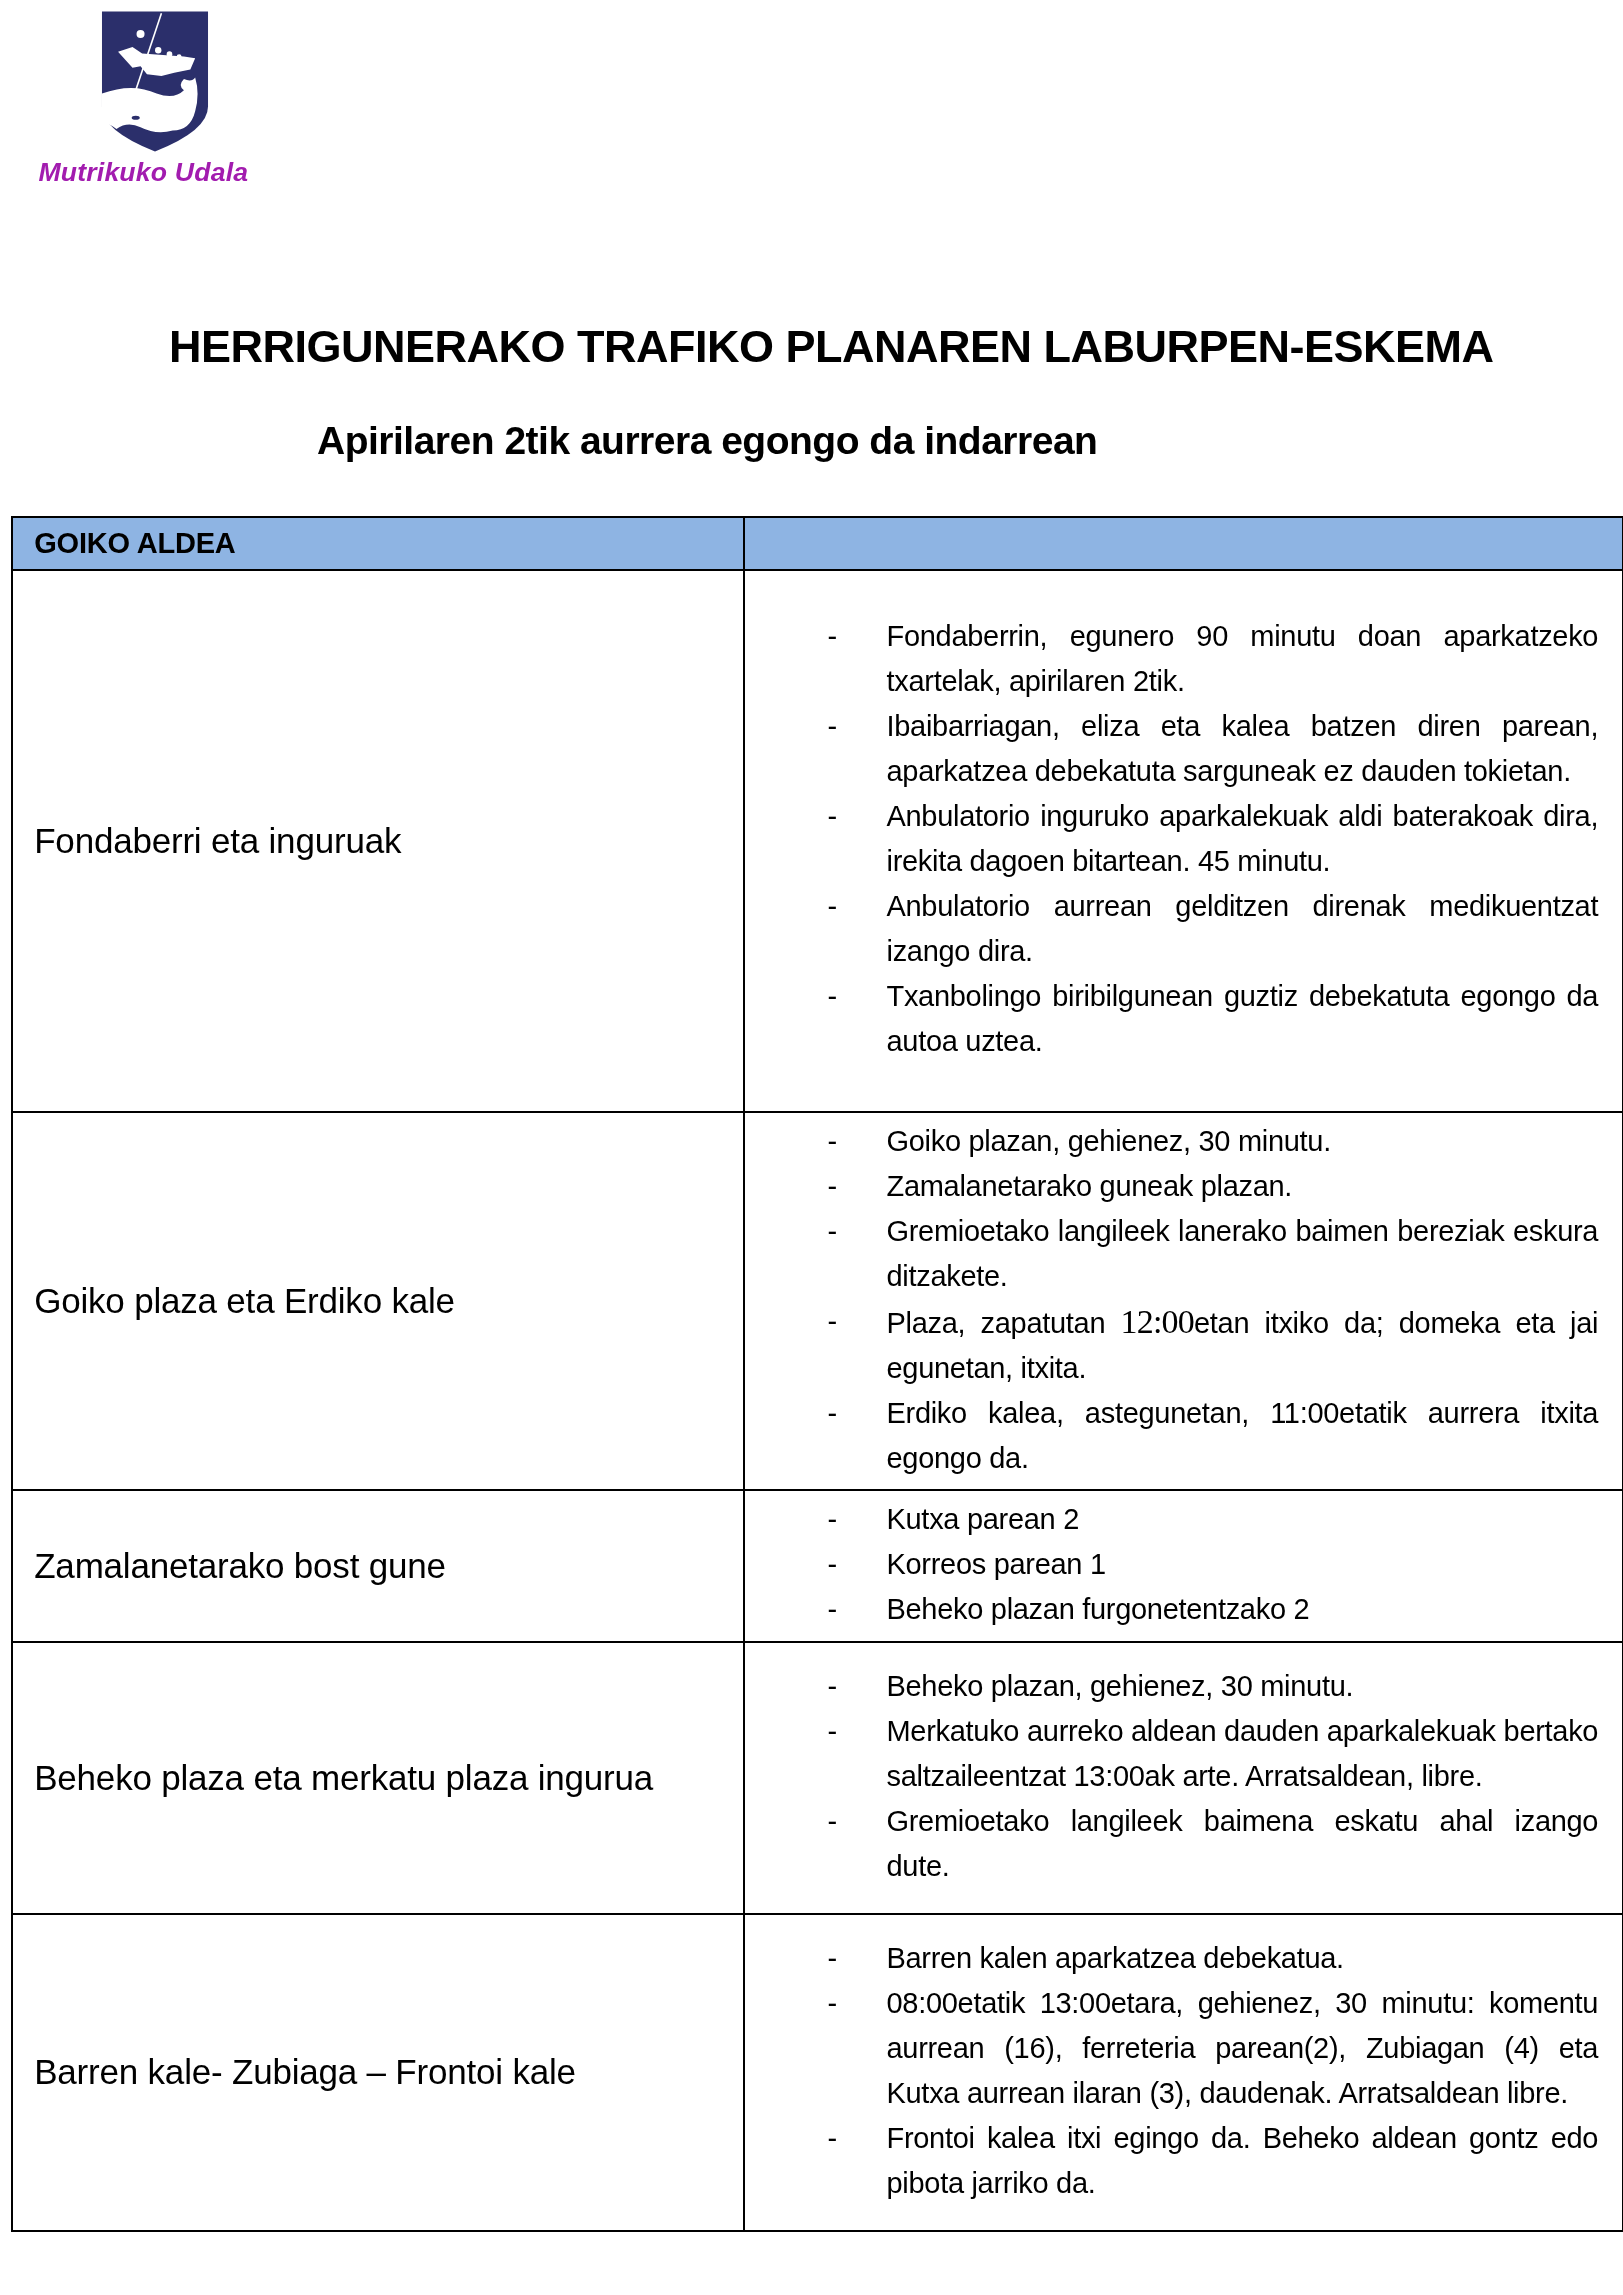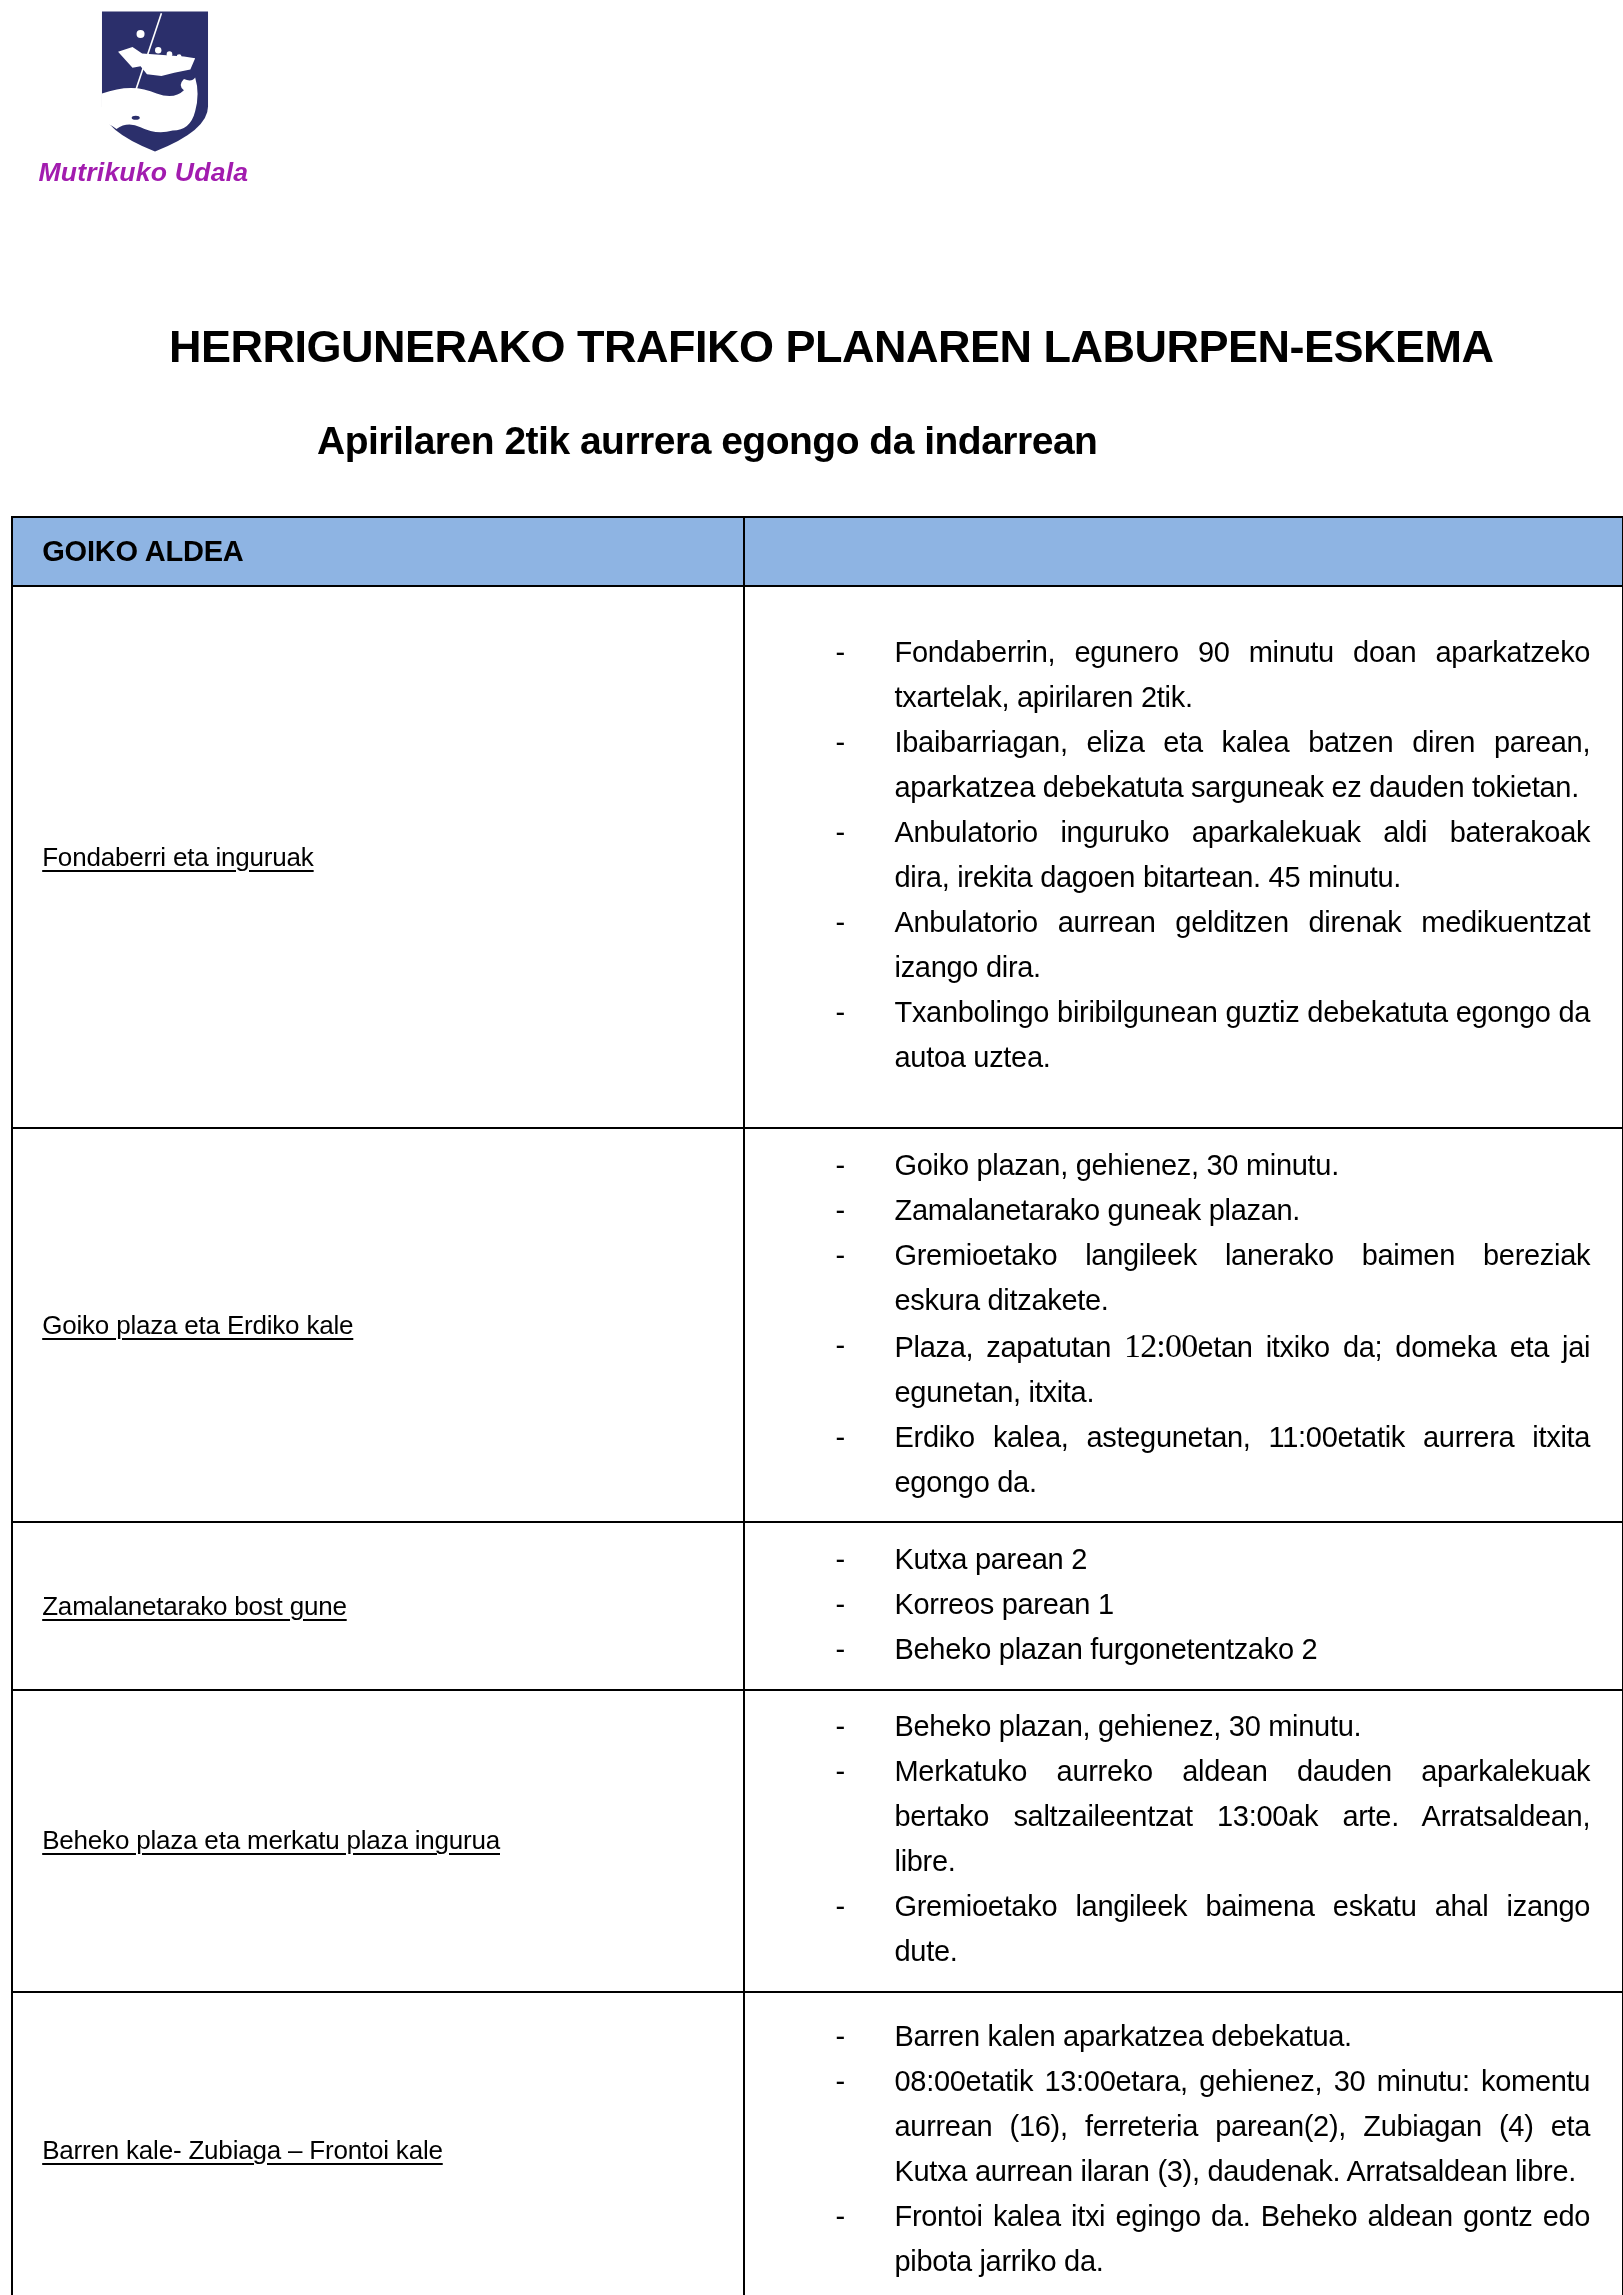--- a/index.html
+++ b/index.html
@@ -12,28 +12,28 @@
                font-weight: bold; font-style: italic; font-size: 26.6px; color: #a21caf; white-space: nowrap;
                letter-spacing: 0.2px; }
 
   .title { position: absolute; left: 169px; top: 321px; font-weight: bold; font-size: 45px;
            white-space: nowrap; letter-spacing: -0.5px; }
   .subtitle { position: absolute; left: 317px; top: 419px; font-weight: bold; font-size: 39px;
               white-space: nowrap; letter-spacing: -0.5px; }
 
   .tbl { position: absolute; left: 10.5px; top: 516px; width: 1611px; border-collapse: collapse;
          table-layout: fixed; }
-  .tbl td { border: 2.4px solid #000; padding: 12px; vertical-align: middle; }
+  .tbl td { border: 2.4px solid #000; padding: 4px; vertical-align: middle; }
   .tbl col.c1 { width: 732px; }
   .tbl col.c2 { width: 879px; }
 
   .sec td { background: #8eb4e3; height: 43px; }
   .sec .sec-label { font-weight: bold; font-size: 29px; padding-left: 17.7px; letter-spacing: -0.2px; }
 
-  .area-label { font-size: 26px; padding-left: 17.7px; text-decoration: underline; text-underline-offset: 4px;
+  .area-label { font-size: 35px; padding-left: 17.7px; text-underline-offset: 4px;
                 text-decoration-thickness: 1.6px; letter-spacing: -0.2px; white-space: nowrap; margin-top: 44px; }
 
   .items { list-style: none; margin: 0; padding: 1.6px 19.3px 4.8px 0; }
   .items li { position: relative; padding-left: 138px; font-size: 29px; line-height: 45px;
               text-align: justify; letter-spacing: -0.3px; }
   .items li .dash { position: absolute; left: 79px; top: 0; }
   .serif-time { font-family: Liberation Serif, serif; font-size: 34px; letter-spacing: -0.8px; }
 </style>
 </head>
 <body>

